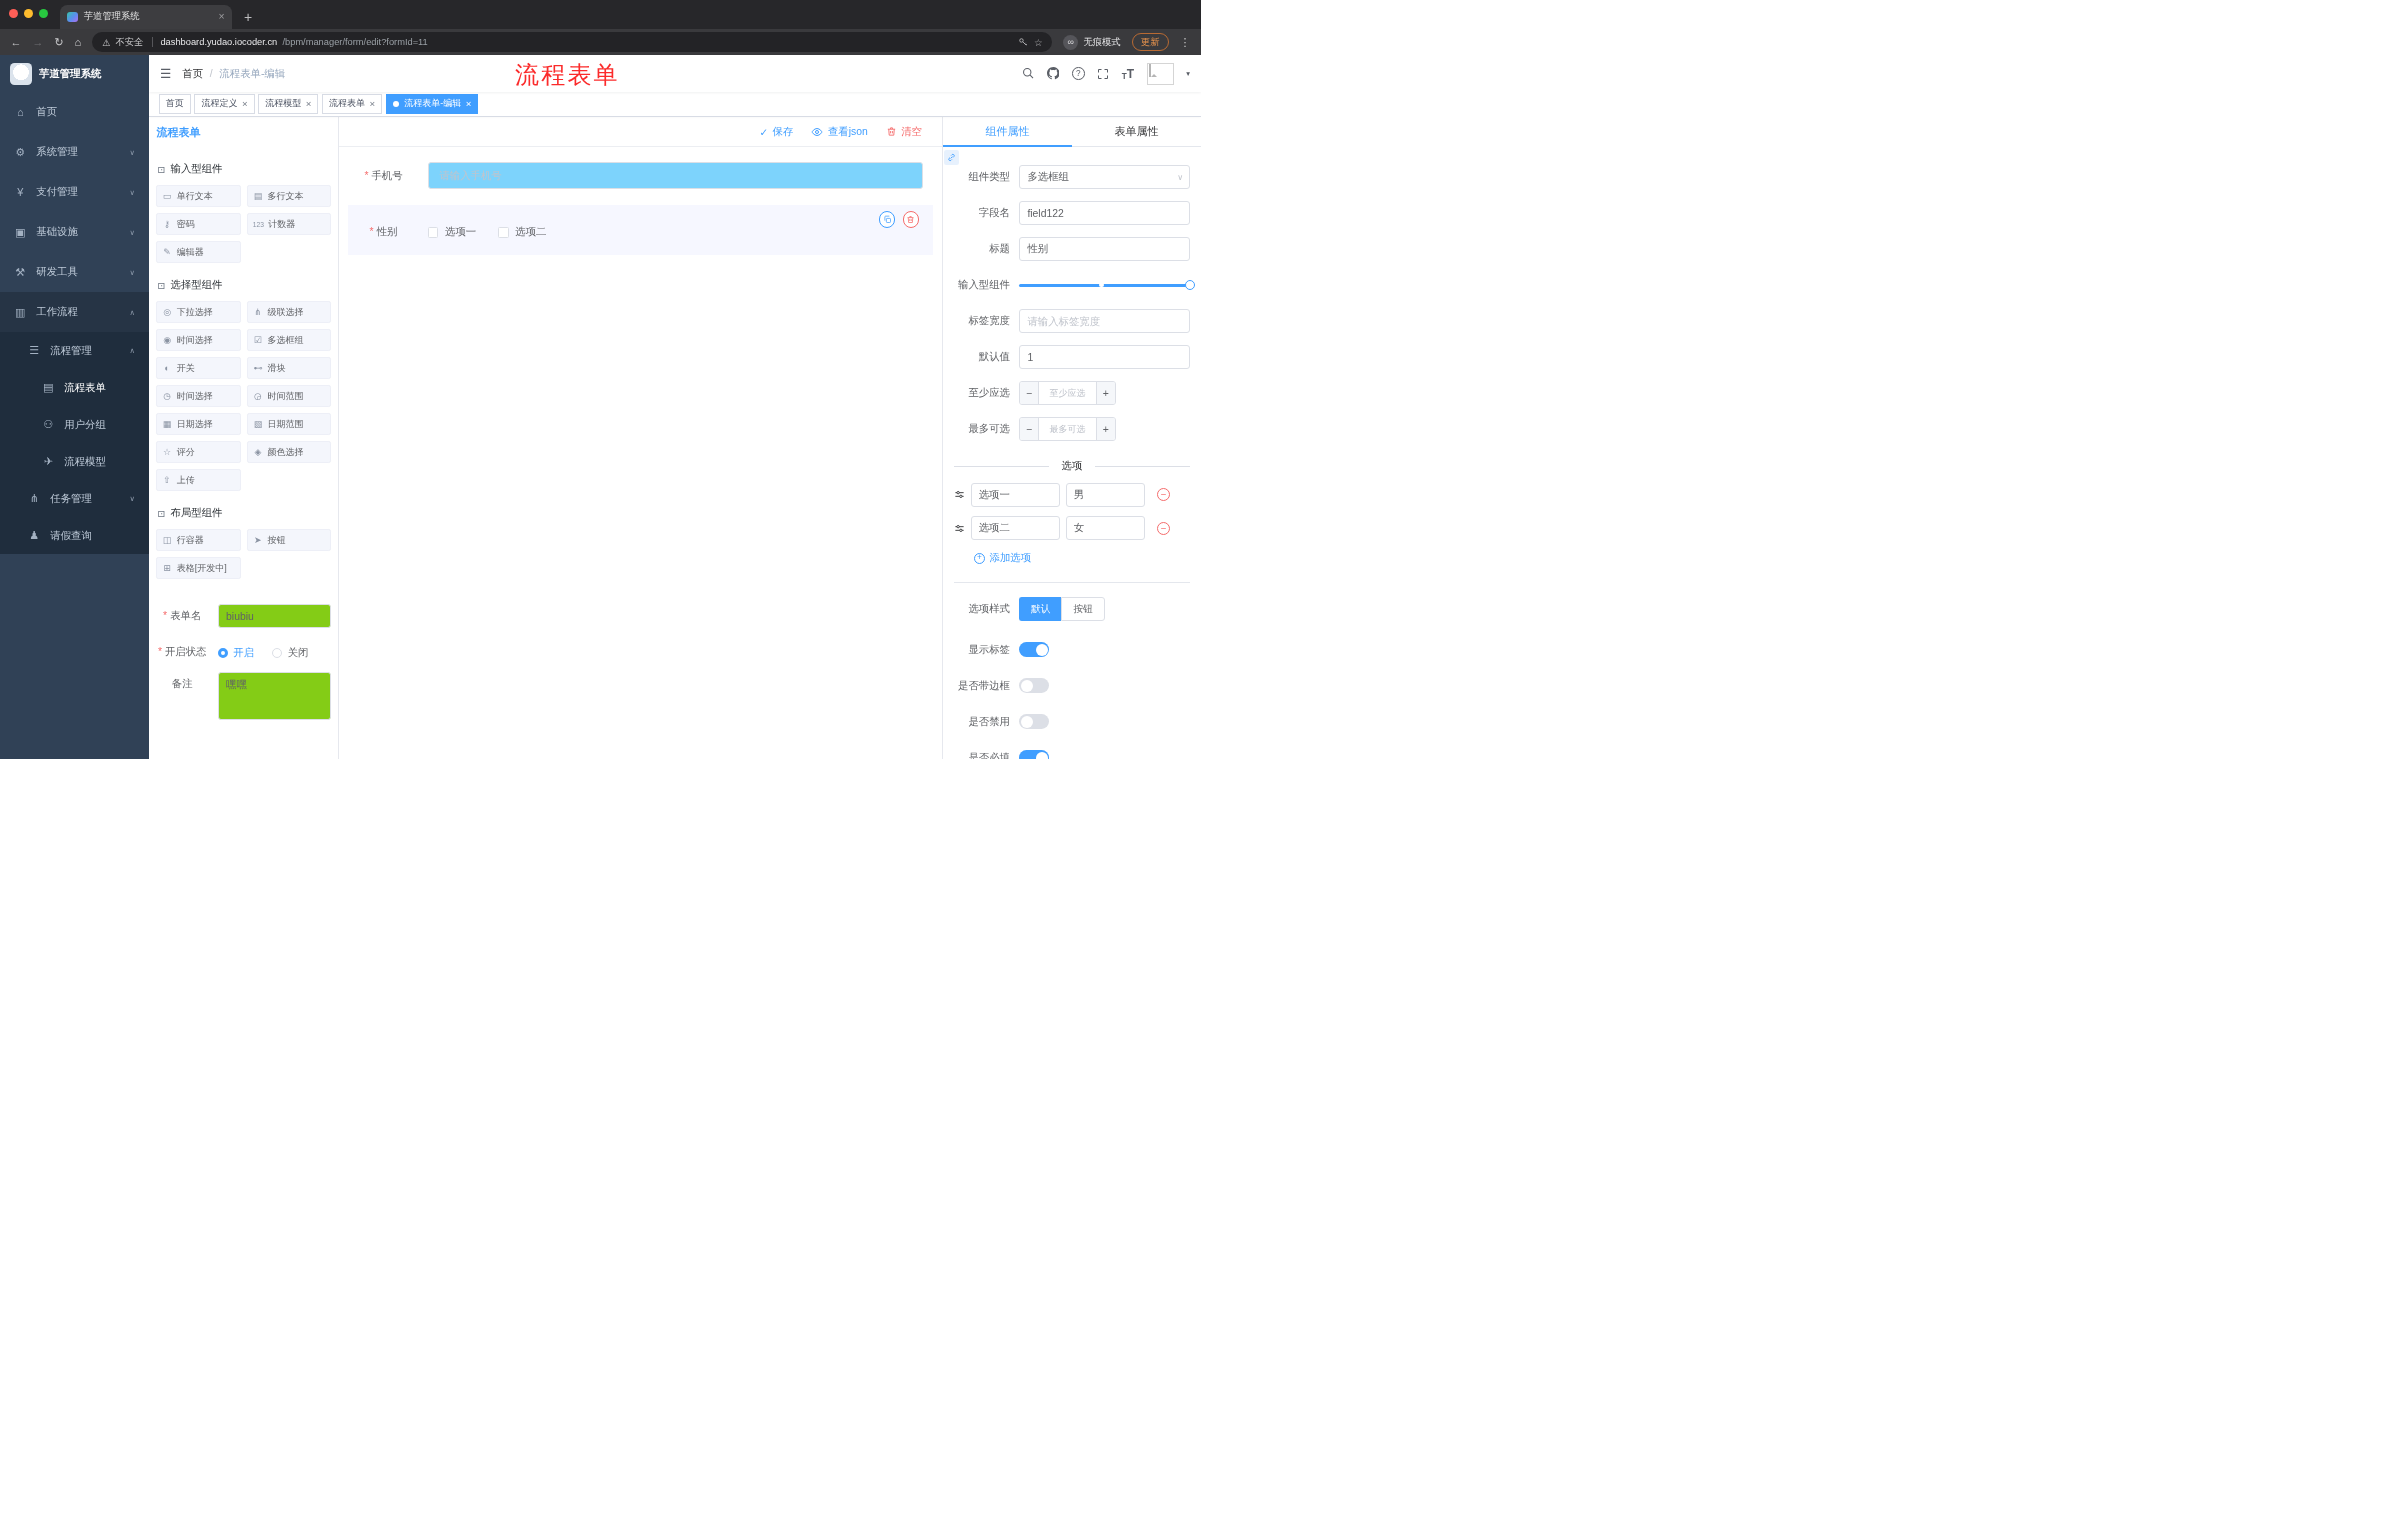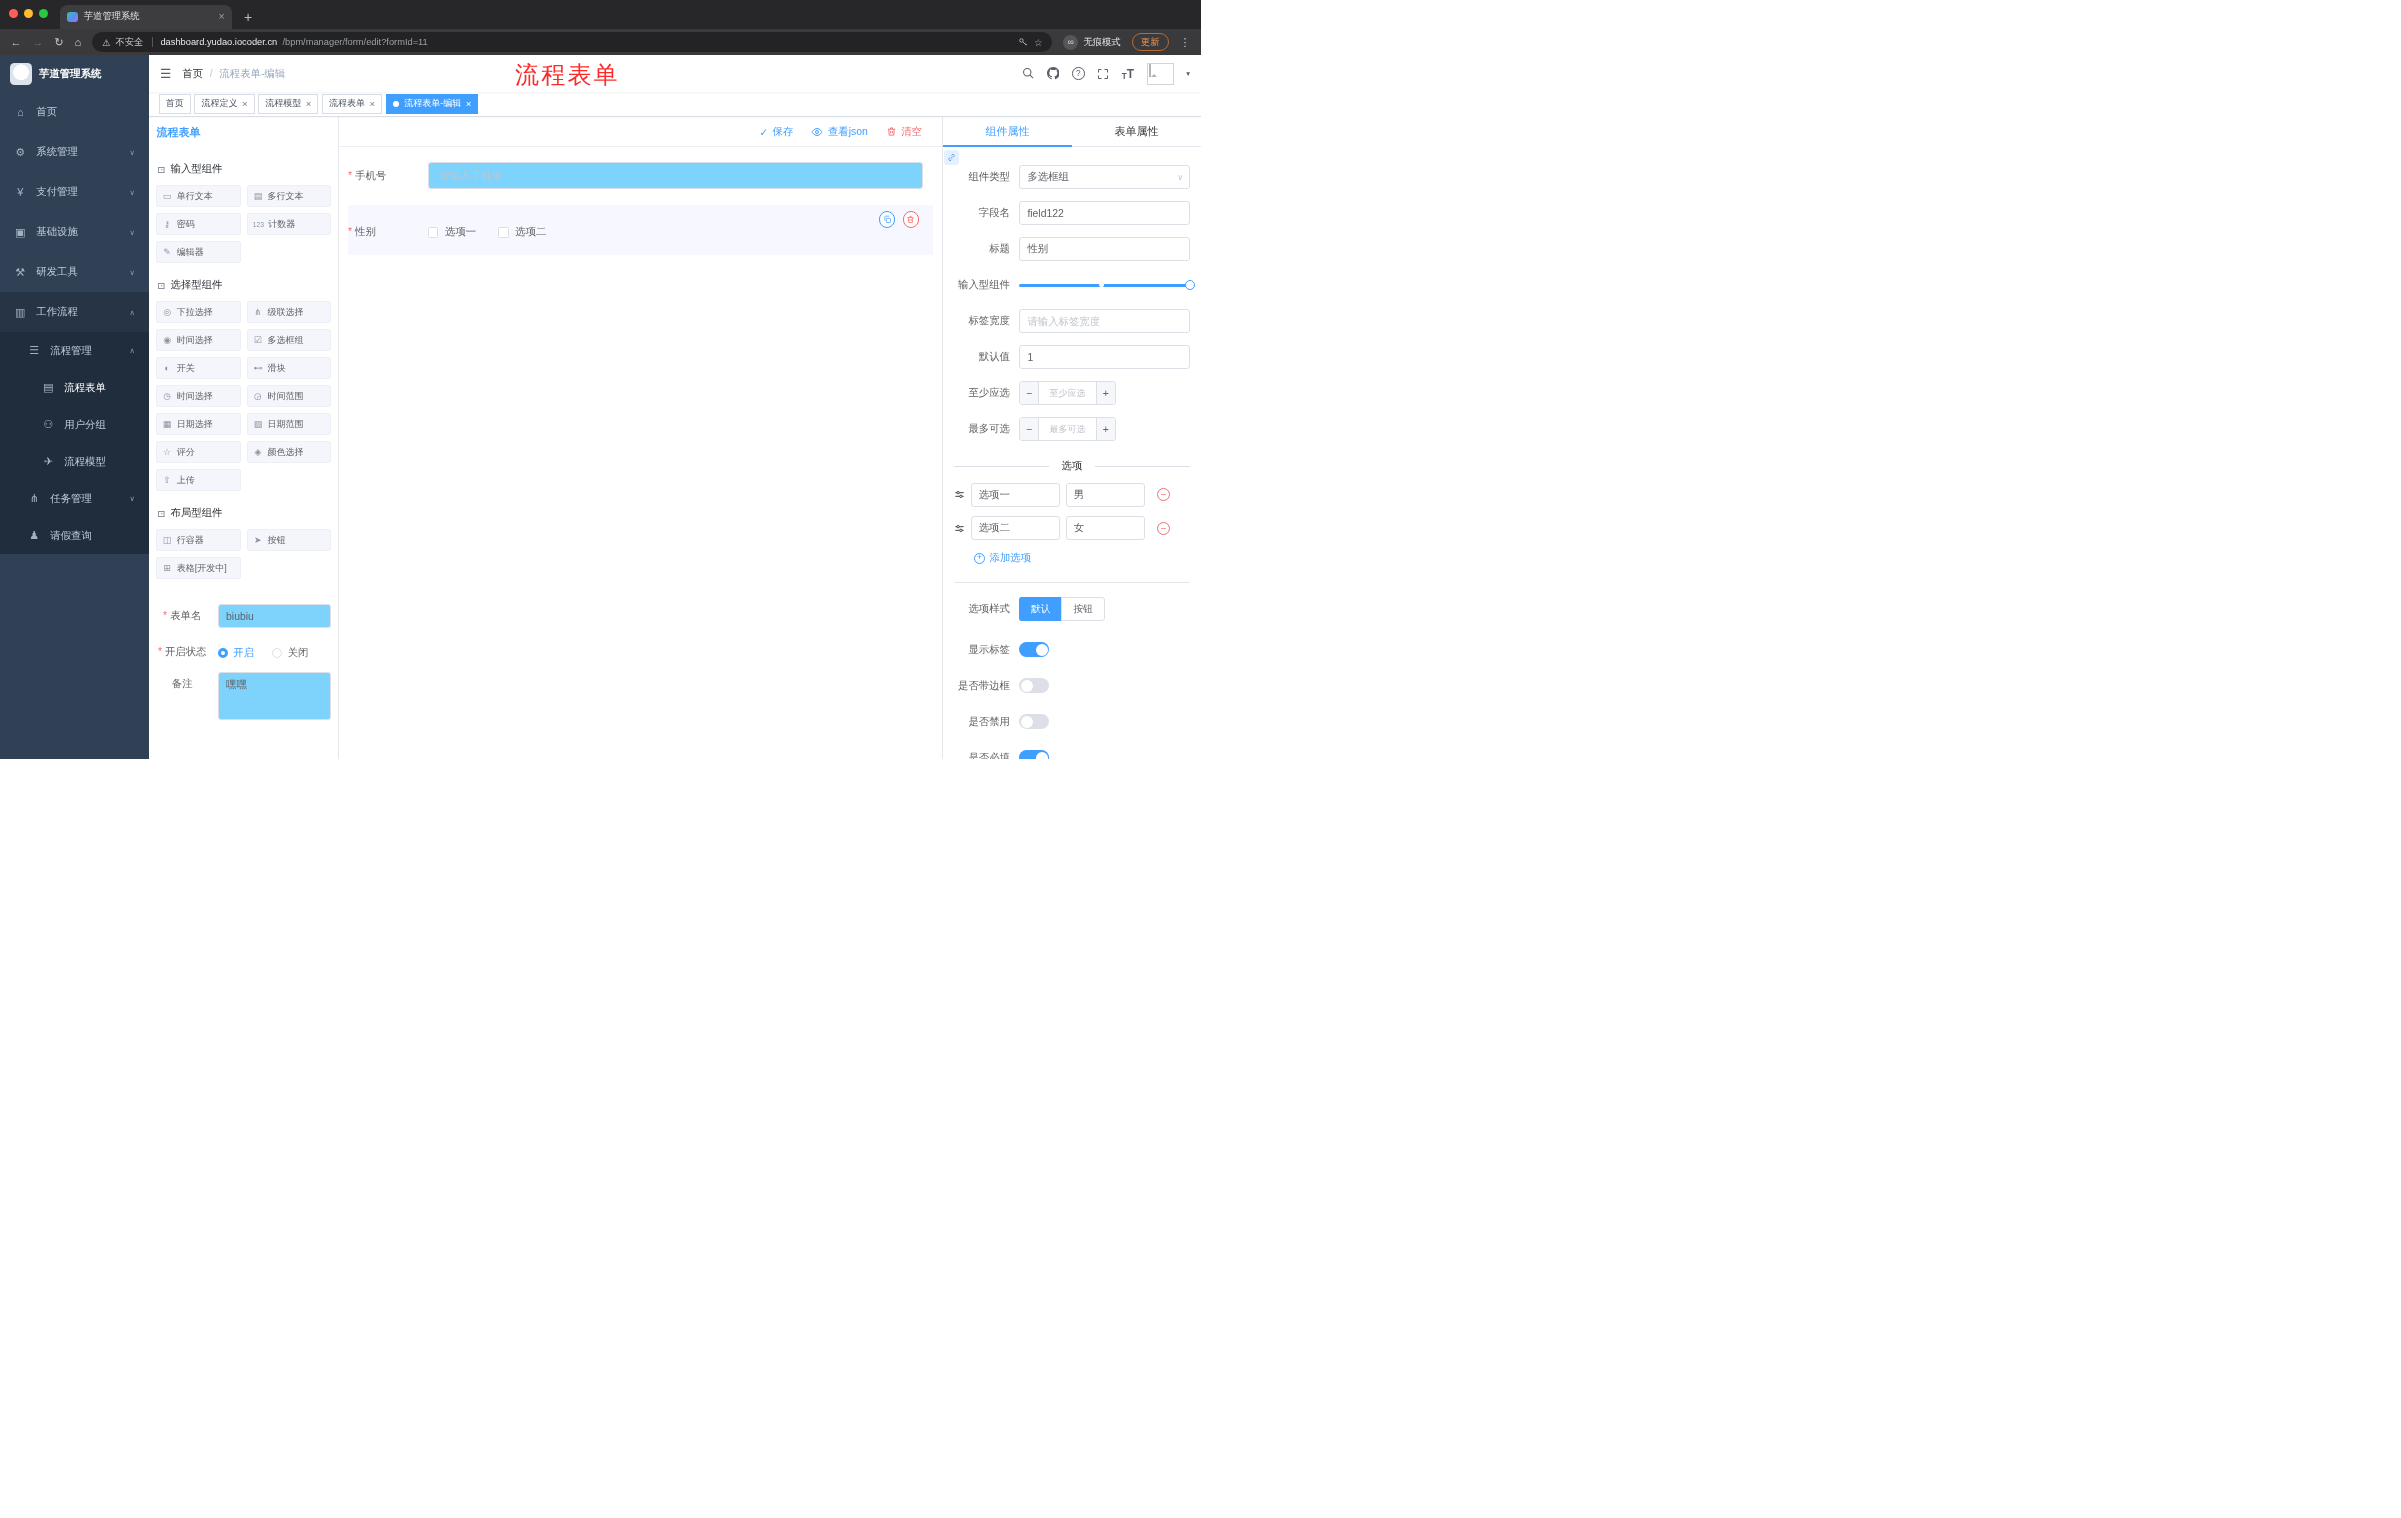--- a/index.html
+++ b/index.html
@@ -85,36 +85,36 @@
 .grp-title{display:flex;align-items:center;gap:5.2px;margin:15px 1.5px 9px;font-size:10.4px;color:#2e3338}
 .grp-title .gi{color:#6b7480;font-size:9.7px}
 .chips{display:grid;grid-template-columns:1fr 1fr;gap:6px}
 .chip{height:22px;background:#f4f6fc;border:0.7px solid #edeff7;border-radius:2.2px;display:flex;align-items:center;gap:4.5px;padding:0 5.2px;font-size:9px;color:#606266;cursor:move;white-space:nowrap;overflow:hidden}
 .chip .ci{color:#8b94a3;font-size:9px;min-width:10.4px;text-align:center;flex-shrink:0}
 .lp-form{margin-top:25px}
 .frow{display:flex;align-items:flex-start;margin-bottom:12px}
 .flbl{width:53px;flex-shrink:0;text-align:center;font-size:10.4px;color:#606266;padding-top:5.2px}
 .req::before{content:"*";color:#f56c6c;margin-right:3px}
 .fctl{margin-left:9px}
-.tinput{width:113px;height:24px;border:0.7px solid #dcdfe6;border-radius:3px;padding:0 7.4px;font-size:10.4px;color:#606266;outline:none;font-family:inherit;background:#7dd3fc}
+.tinput{width:113px;height:24px;border:0.7px solid #dcdfe6;border-radius:3px;padding:0 7.4px;font-size:10.4px;color:#606266;outline:none;font-family:inherit;background:#84cc16}
 textarea.tinput{height:48px;padding:4.5px 7.4px;resize:none;line-height:1.4}
 .radios{display:flex;gap:18px;padding-top:6px}
 .radio{display:flex;align-items:center;gap:5.2px;font-size:10.4px;color:#606266;cursor:pointer}
 .rdot{width:10.4px;height:10.4px;border-radius:50%;border:0.7px solid #dcdfe6;background:#fff;flex-shrink:0}
 .radio.sel .rdot{border:3px solid #409eff}
 .radio.sel{color:#409eff}
 
 
 .canvas{flex:1;display:flex;flex-direction:column;min-width:0;border-right:0.7px solid #e6e8ee}
 .cv-toolbar{height:30px;display:flex;align-items:center;justify-content:flex-end;gap:18px;padding:0 20px;border-bottom:0.7px solid #eceef2;flex-shrink:0}
 .tbtn{display:flex;align-items:center;gap:4.5px;font-size:10.4px;color:#409eff;cursor:pointer}
 .tbtn.red{color:#f56c6c}
 .cv-body{flex:1;padding:9px;overflow:hidden}
 .citem{display:flex;align-items:center;padding:6px 0}
-.clbl{width:80px;flex-shrink:0;text-align:left;font-size:10.4px;color:#606266;padding-right:9px}
+.clbl{width:80px;flex-shrink:0;text-align:center;font-size:10.4px;color:#606266;padding-right:9px}
 .cinput{flex:1;height:27px;border:0.7px solid #dcdfe6;border-radius:3px;padding:0 10.4px;font-size:10.4px;color:#606266;outline:none;margin-right:9.7px;font-family:inherit;background:#7dd3fc}
 .cinput::placeholder,.pinput::placeholder,.stin::placeholder{color:#c0c4cc}
 .sel-block{position:relative;background:#f6f7ff;margin-top:10.4px;padding:20px 0 15.6px;cursor:pointer}
 .sel-actions{position:absolute;top:6px;right:14px;display:flex;gap:7.4px}
 .act{width:16.3px;height:16.3px;border-radius:50%;background:#fff;display:flex;align-items:center;justify-content:center;cursor:pointer}
 .act.copy{border:0.7px solid #409eff;color:#409eff}
 .act.del{border:0.7px solid #f56c6c;color:#f56c6c}
 .cbgroup{display:flex;gap:22px;align-items:center}
 .cb{display:flex;align-items:center;gap:6.7px;font-size:10.4px;color:#606266;cursor:pointer}
 .cbbox{width:10.4px;height:10.4px;border:0.7px solid #dcdfe6;border-radius:1.5px;background:#fff;flex-shrink:0}

